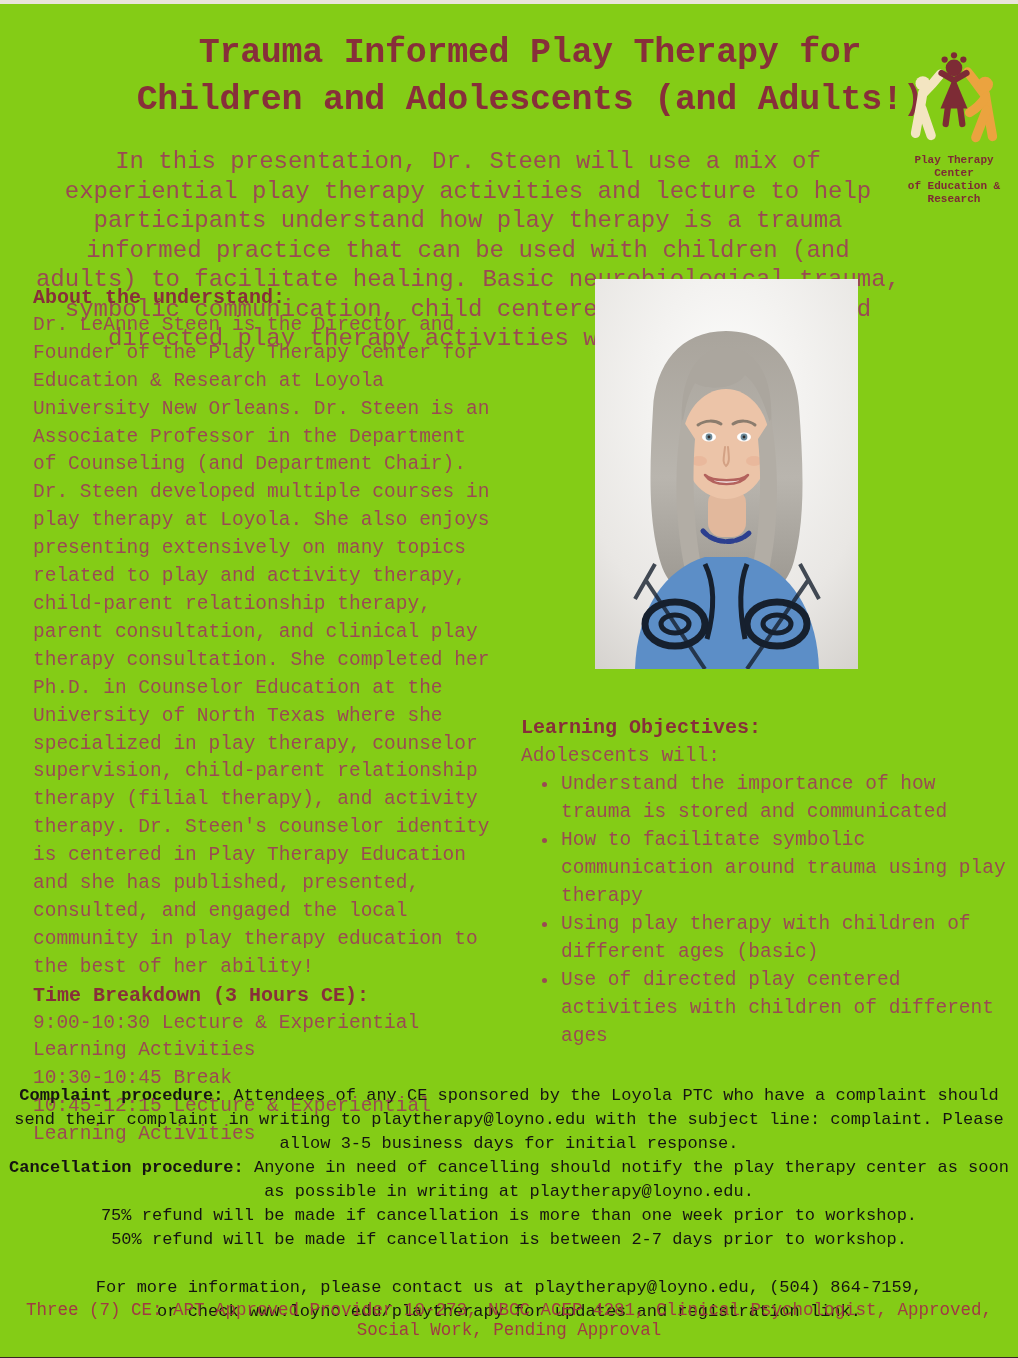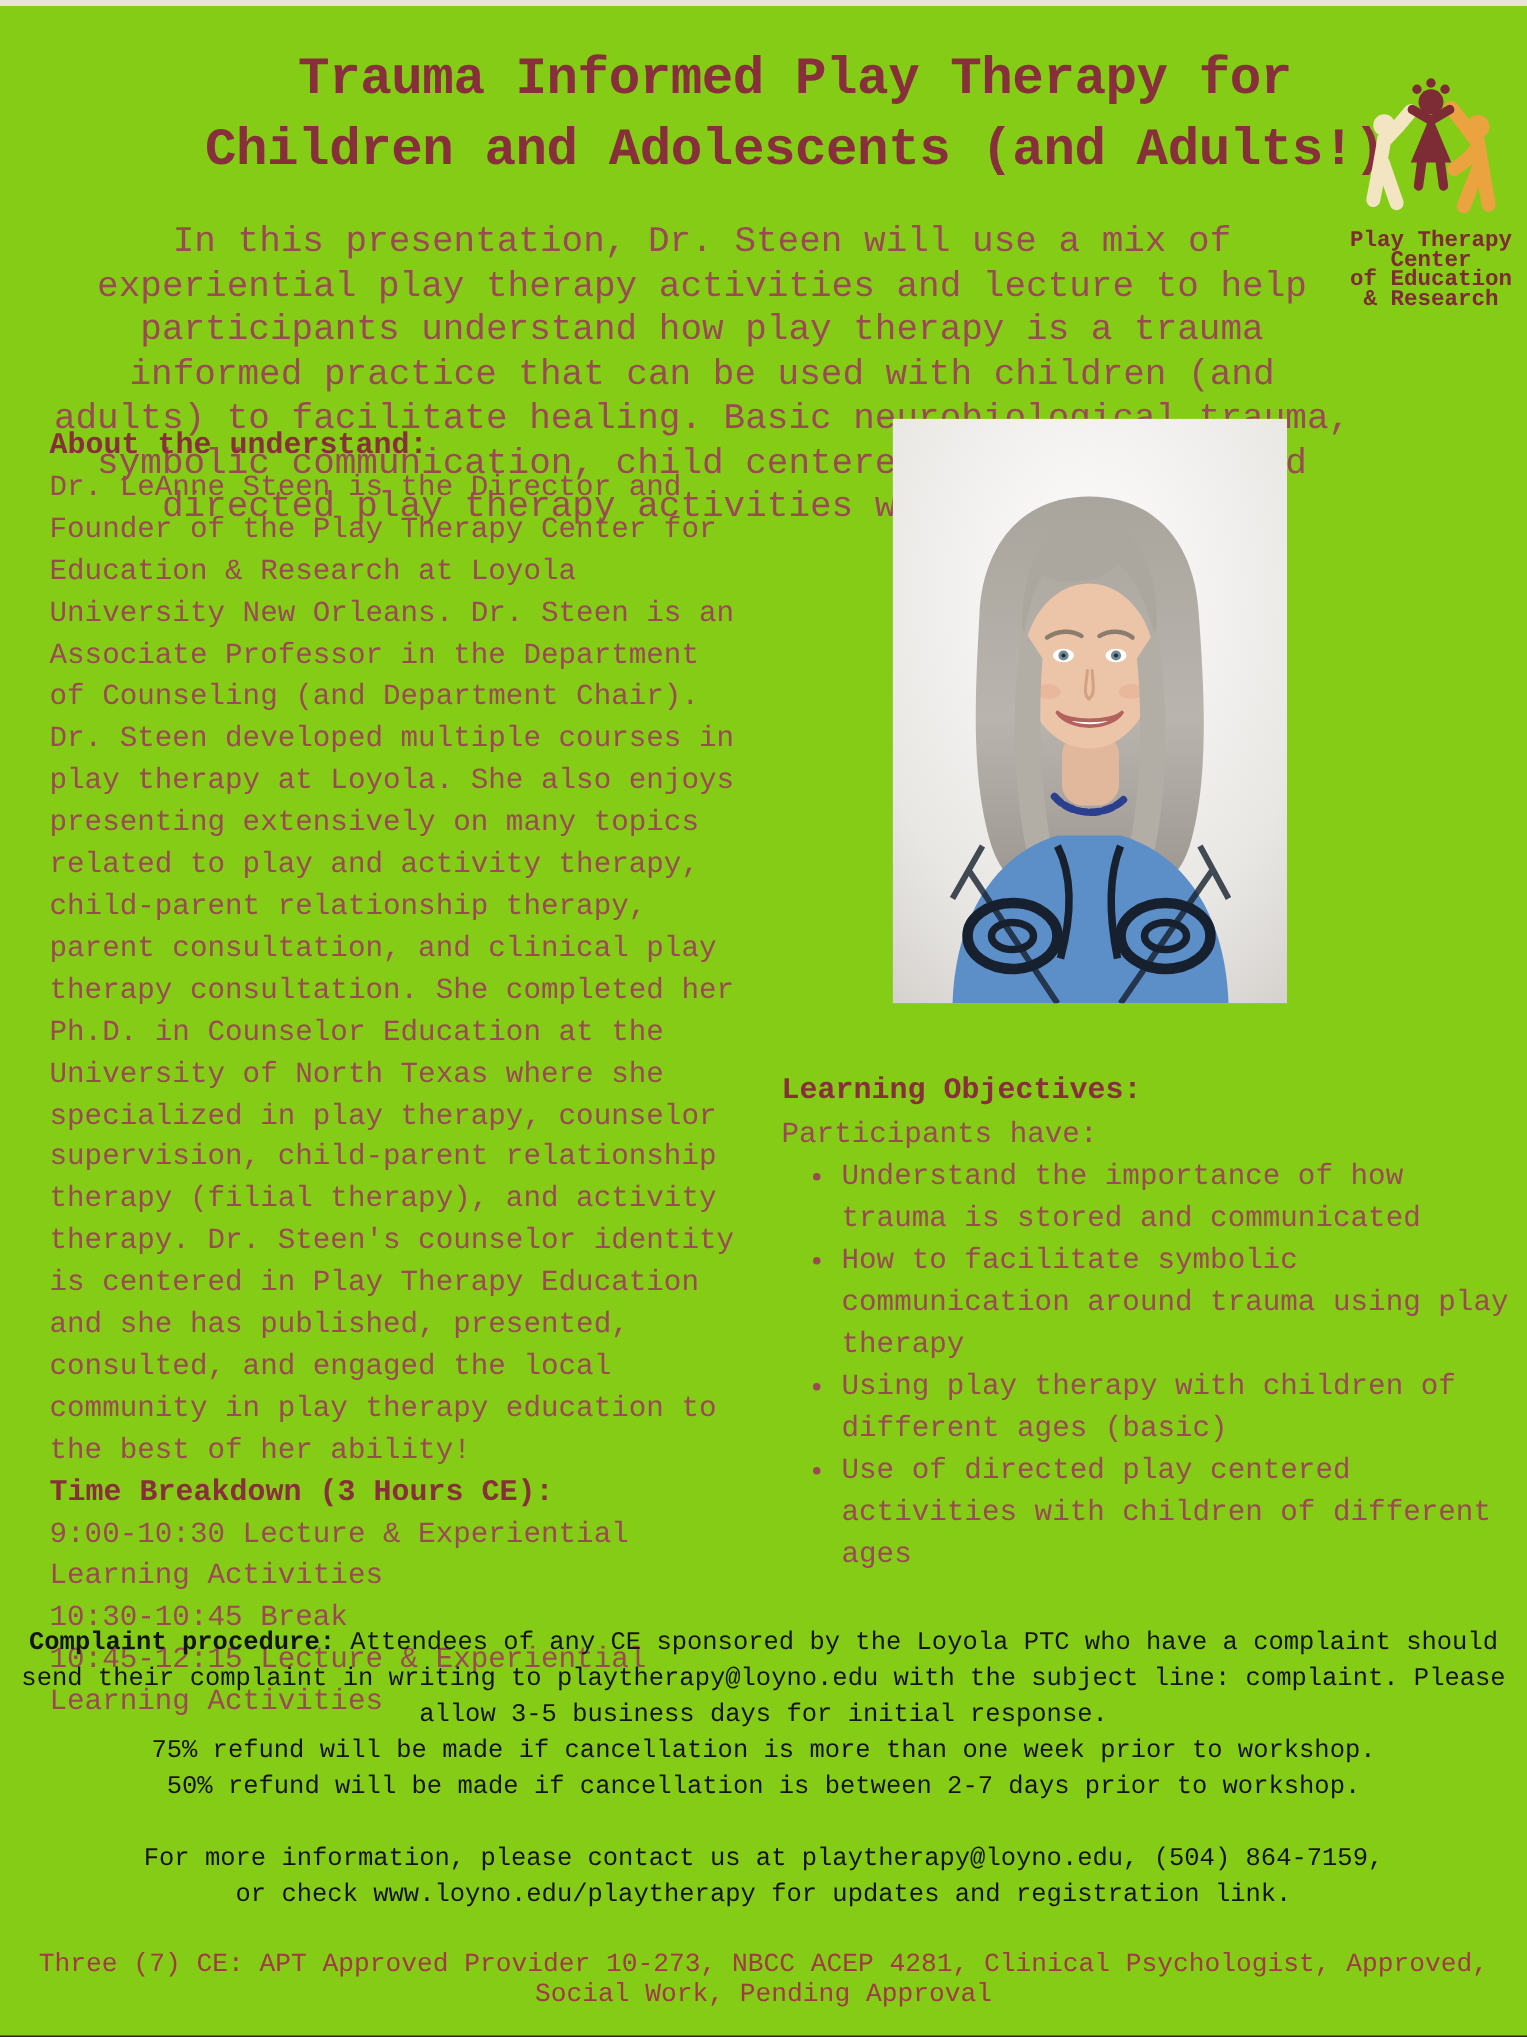--- a/index.html
+++ b/index.html
@@ -24,21 +24,21 @@
     text-align:center;
     font-size:24px;line-height:29.5px;color:#9a4a53;
   }
   .logo{
     position:absolute;right:8px;top:42px;width:112px;
     text-align:center;
   }
   .logo svg{display:block;margin:0 auto;}
   .logo-text{
     margin-top:4px;
-    font-size:15px;line-height:13px;font-weight:600;color:#7d2b35;
+    font-size:11px;line-height:13px;font-weight:600;color:#7d2b35;
   }
   
   .left-col{
     position:absolute;left:33px;top:280px;width:468px;
     font-size:19.5px;line-height:27.9px;color:#9a4a53;
   }
   .sec-heading{
     font-size:20px;font-weight:700;color:#872f3a;
     margin:0;line-height:27.9px;
   }
@@ -195,31 +195,32 @@
         <path d="M152,285 C144,305 144,330 150,360" stroke-width="5"></path>
         <path d="M50,300 L110,390 M214,300 L152,390 M60,285 L40,320 M205,285 L224,320" stroke-width="4" opacity=".8"></path>
       </g>
 
       <path d="M108,252 C120,266 144,266 156,252" stroke="#2c3f8f" stroke-width="5" fill="none" stroke-linecap="round" stroke-dasharray="6 3"></path>
     </svg>
   </div>
 
   <div class="right-col">
     <h2 class="sec-heading">Learning Objectives:</h2>
-    <p>Participants have:</p>
+    <p>Adolescents will:</p>
     <ul class="objectives">
       <li>Understand the importance of how trauma is stored and communicated</li>
       <li>How to facilitate symbolic communication around trauma using play therapy</li>
       <li>Using play therapy with children of different ages (basic)</li>
       <li>Use of directed play centered activities with children of different ages</li>
     </ul>
   </div>
 
   <div class="footer-black">
     <p><strong>Complaint procedure:</strong><span> Attendees of any CE sponsored by the Loyola PTC who have a complaint should send their complaint in writing to playtherapy@loyno.edu with the subject line: complaint. Please allow 3-5 business days for initial response.</span></p>
+    <p><strong>Cancellation procedure:</strong><span> Anyone in need of cancelling should notify the play therapy center as soon as possible in writing at playtherapy@loyno.edu.</span></p>
     <p>75% refund will be made if cancellation is more than one week prior to workshop.</p>
     <p>50% refund will be made if cancellation is between 2-7 days prior to workshop.</p>
     <p class="contact">For more information, please contact us at playtherapy@loyno.edu, (504) 864-7159,</p>
     <p>or check www.loyno.edu/playtherapy for updates and registration link.</p>
   </div>
 
   <div class="ce-line">Three (7) CE: APT Approved Provider 10-273, NBCC ACEP 4281, Clinical Psychologist, Approved, Social Work, Pending Approval</div>
 
   <div class="bottom-bar"></div>
 </div>

